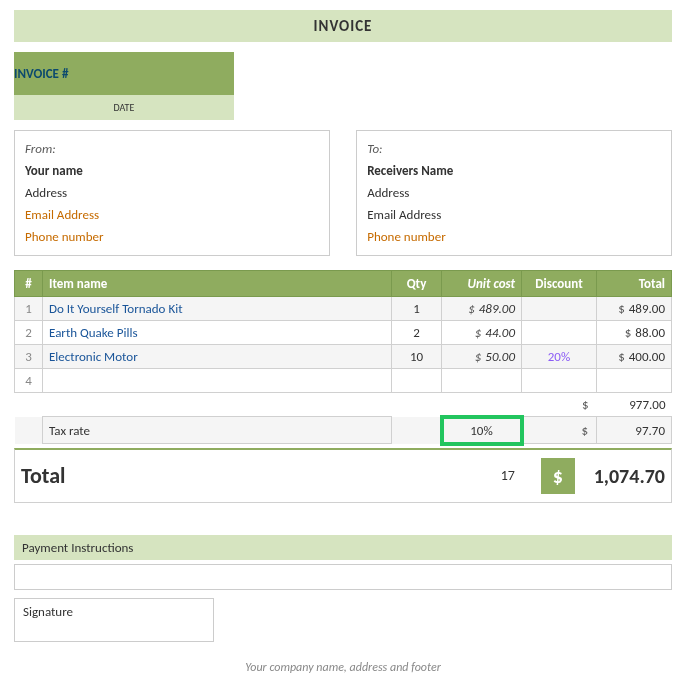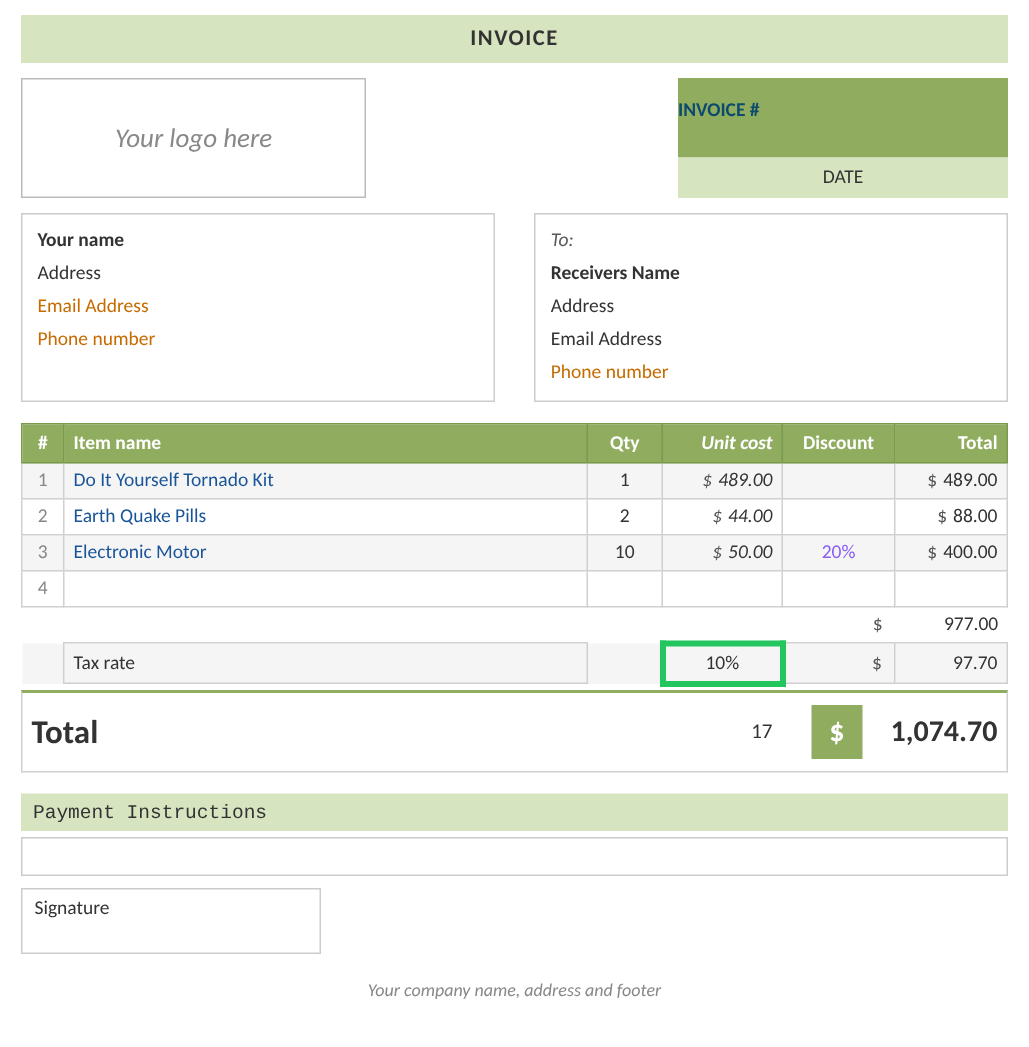--- a/index.html
+++ b/index.html
@@ -52,21 +52,21 @@
       color: #0c4a6e;
       text-align: left;
       font-weight: bold;
       font-size: 13px;
       padding: 14px 0;
       flex: 1;
     }
     .invoice-date-box {
       background: #d6e4c0;
       text-align: center;
-      font-size: 13px;
+      font-size: 10px;
       padding: 6px 16px;
     }
 
     
     .address-row {
       display: flex;
       justify-content: space-between;
       margin-bottom: 14px;
     }
     .address-box {
@@ -161,22 +161,21 @@
     .total-amount {
       font-size: 20px;
       font-weight: bold;
       text-align: right;
       padding-left: 10px;
       min-width: 90px;
     }
 
     
     .payment-section {
-      margin-top: 14px;
-      font-family: Liberation Mono, monospace;
+      margin-top: 32px;
     }
     .payment-label-box {
       background: #d6e4c0;
       padding: 5px 8px;
       font-size: 13px;
       margin-bottom: 4px;
     }
     .payment-input-box {
       border: 1px solid #ccc;
       height: 26px;
@@ -206,31 +205,29 @@
 
     .gray-text { color: #888; }
     .dollar-sign { color: #555; padding-right: 2px; }
   </style>
 </head>
 <body>
 
 <div class="invoice-title">INVOICE</div>
 
 <div class="header-row">
-  <div class="logo-box">
-    <span>Your logo here</span>
-  </div>
   <div class="invoice-meta">
     <div class="invoice-num-box">INVOICE #</div>
     <div class="invoice-date-box">DATE</div>
   </div>
 </div>
 
 <div class="address-row">
   <div class="address-box">
+    <div class="label-italic">From:</div>
     <div class="bold-name">Your name</div>
     <div>Address</div>
     <div class="orange-text">Email Address</div>
     <div class="orange-text">Phone number</div>
   </div>
   <div class="address-box">
     <div class="label-italic">To:</div>
     <div class="bold-name">Receivers Name</div>
     <div>Address</div>
     <div>Email Address</div>

